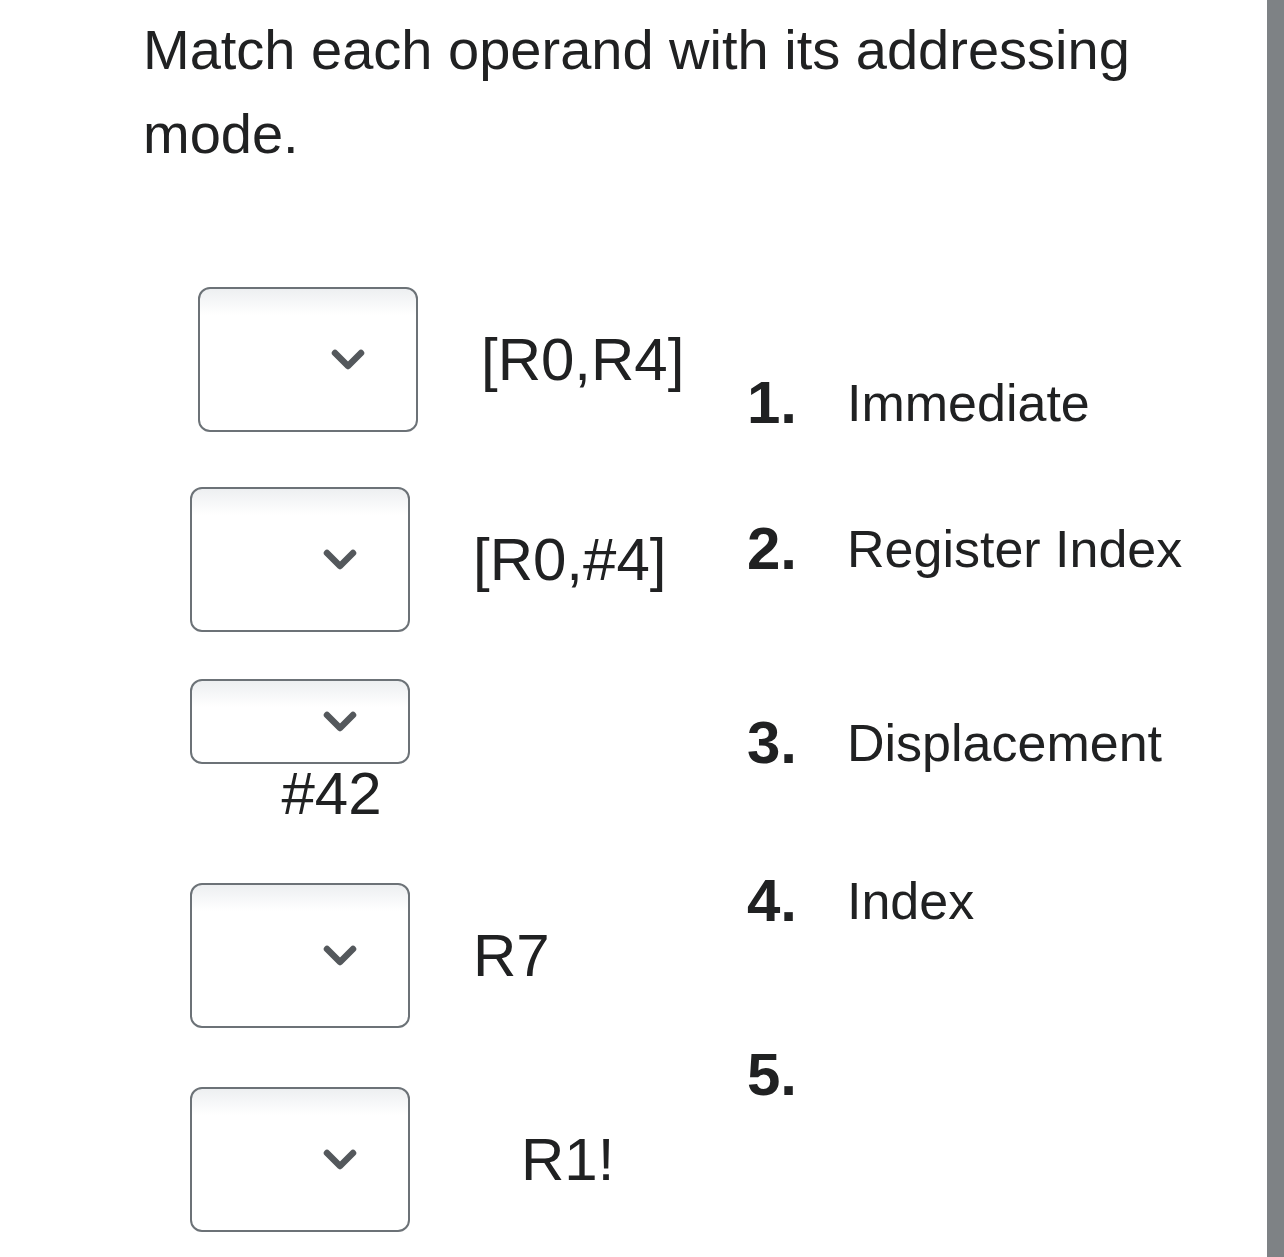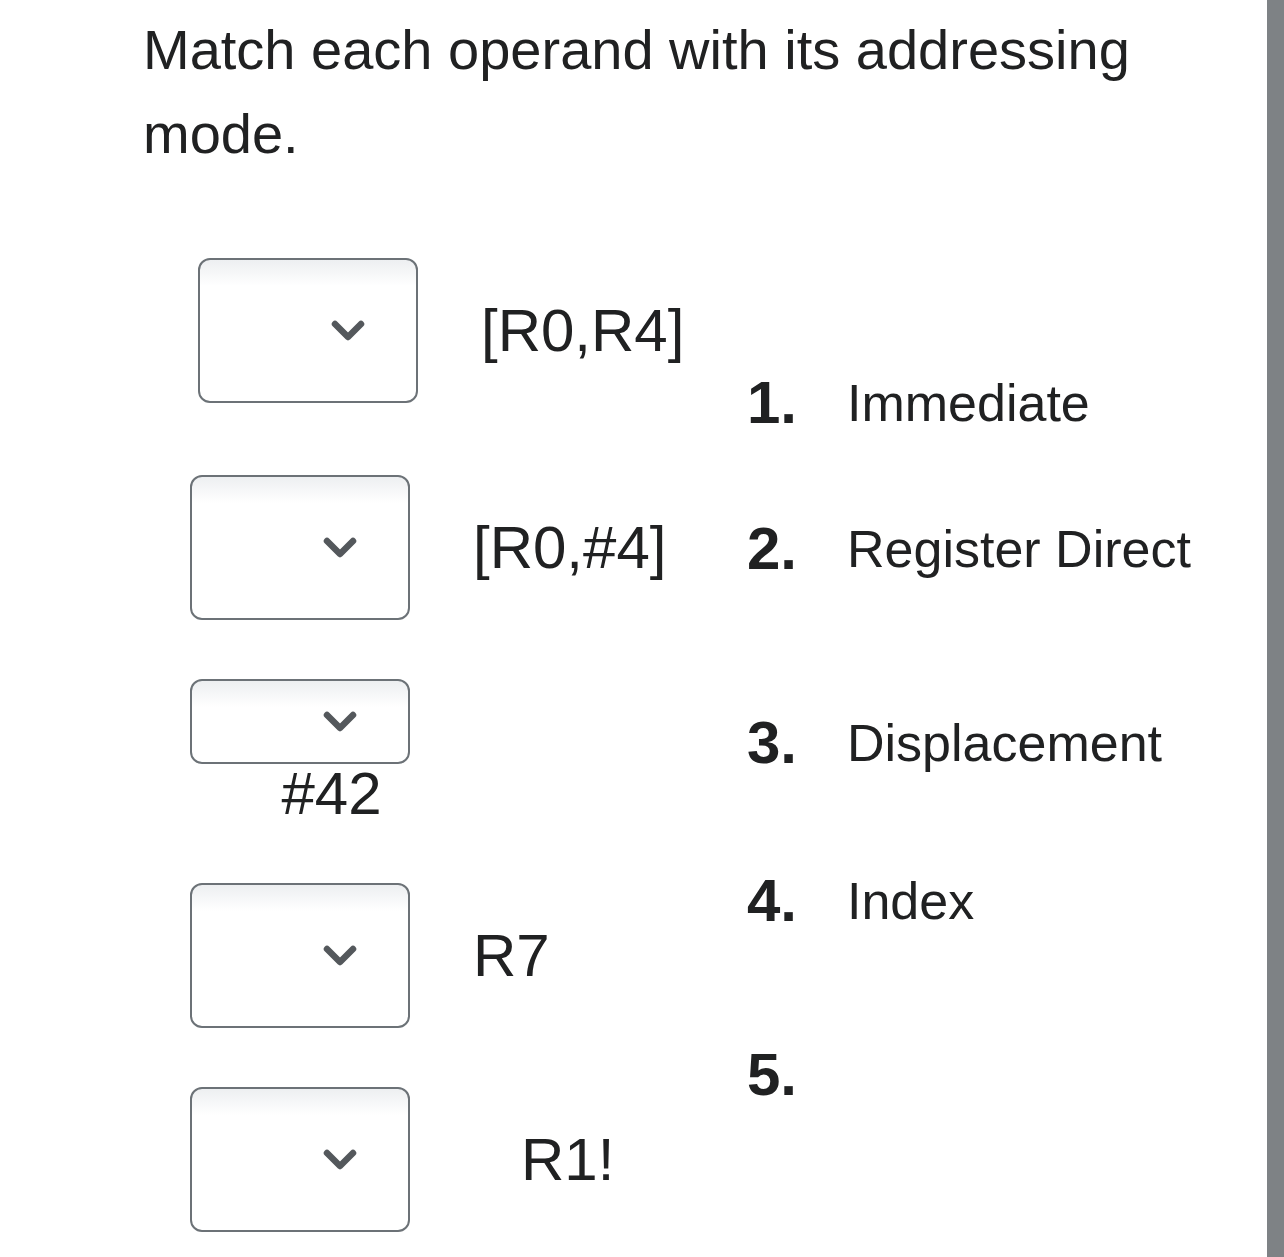--- a/index.html
+++ b/index.html
@@ -92,30 +92,30 @@
     background: #7e8285;
   }
 </style>
 </head>
 <body>
 
 <div id="page-root">
 
   <div class="prompt">Match each operand with its addressing mode.</div>
 
-  <div class="match-row" style="top:258px;padding-left:8px;">
+  <div class="match-row" style="top:287px;padding-left:8px;">
     <div class="dd" role="combobox" aria-expanded="false">
       <svg class="chev" viewBox="0 0 34 22">
         <path d="M4 4 L17 17 L30 4" fill="none" stroke="#54585c" stroke-width="6.5" stroke-linecap="round" stroke-linejoin="round"></path>
       </svg>
     </div>
     <div class="operand">[R0,R4]</div>
   </div>
 
-  <div class="match-row" style="top:475px;">
+  <div class="match-row" style="top:487px;">
     <div class="dd" role="combobox" aria-expanded="false">
       <svg class="chev" viewBox="0 0 34 22">
         <path d="M4 4 L17 17 L30 4" fill="none" stroke="#54585c" stroke-width="6.5" stroke-linecap="round" stroke-linejoin="round"></path>
       </svg>
     </div>
     <div class="operand">[R0,#4]</div>
   </div>
 
   <div class="match-row" style="top:679px;flex-direction:column;">
     <div class="dd" role="combobox" aria-expanded="false">
@@ -144,21 +144,21 @@
     <div class="operand">R1!</div>
   </div>
 
   <div class="choice" style="top:357px;">
     <div class="num">1.</div>
     <div class="lbl">Immediate</div>
   </div>
 
   <div class="choice" style="top:503px;">
     <div class="num">2.</div>
-    <div class="lbl">Register Direct</div>
+    <div class="lbl">Register Index</div>
   </div>
 
   <div class="choice" style="top:697px;">
     <div class="num">3.</div>
     <div class="lbl">Displacement</div>
   </div>
 
   <div class="choice" style="top:855px;">
     <div class="num">4.</div>
     <div class="lbl">Index</div>

